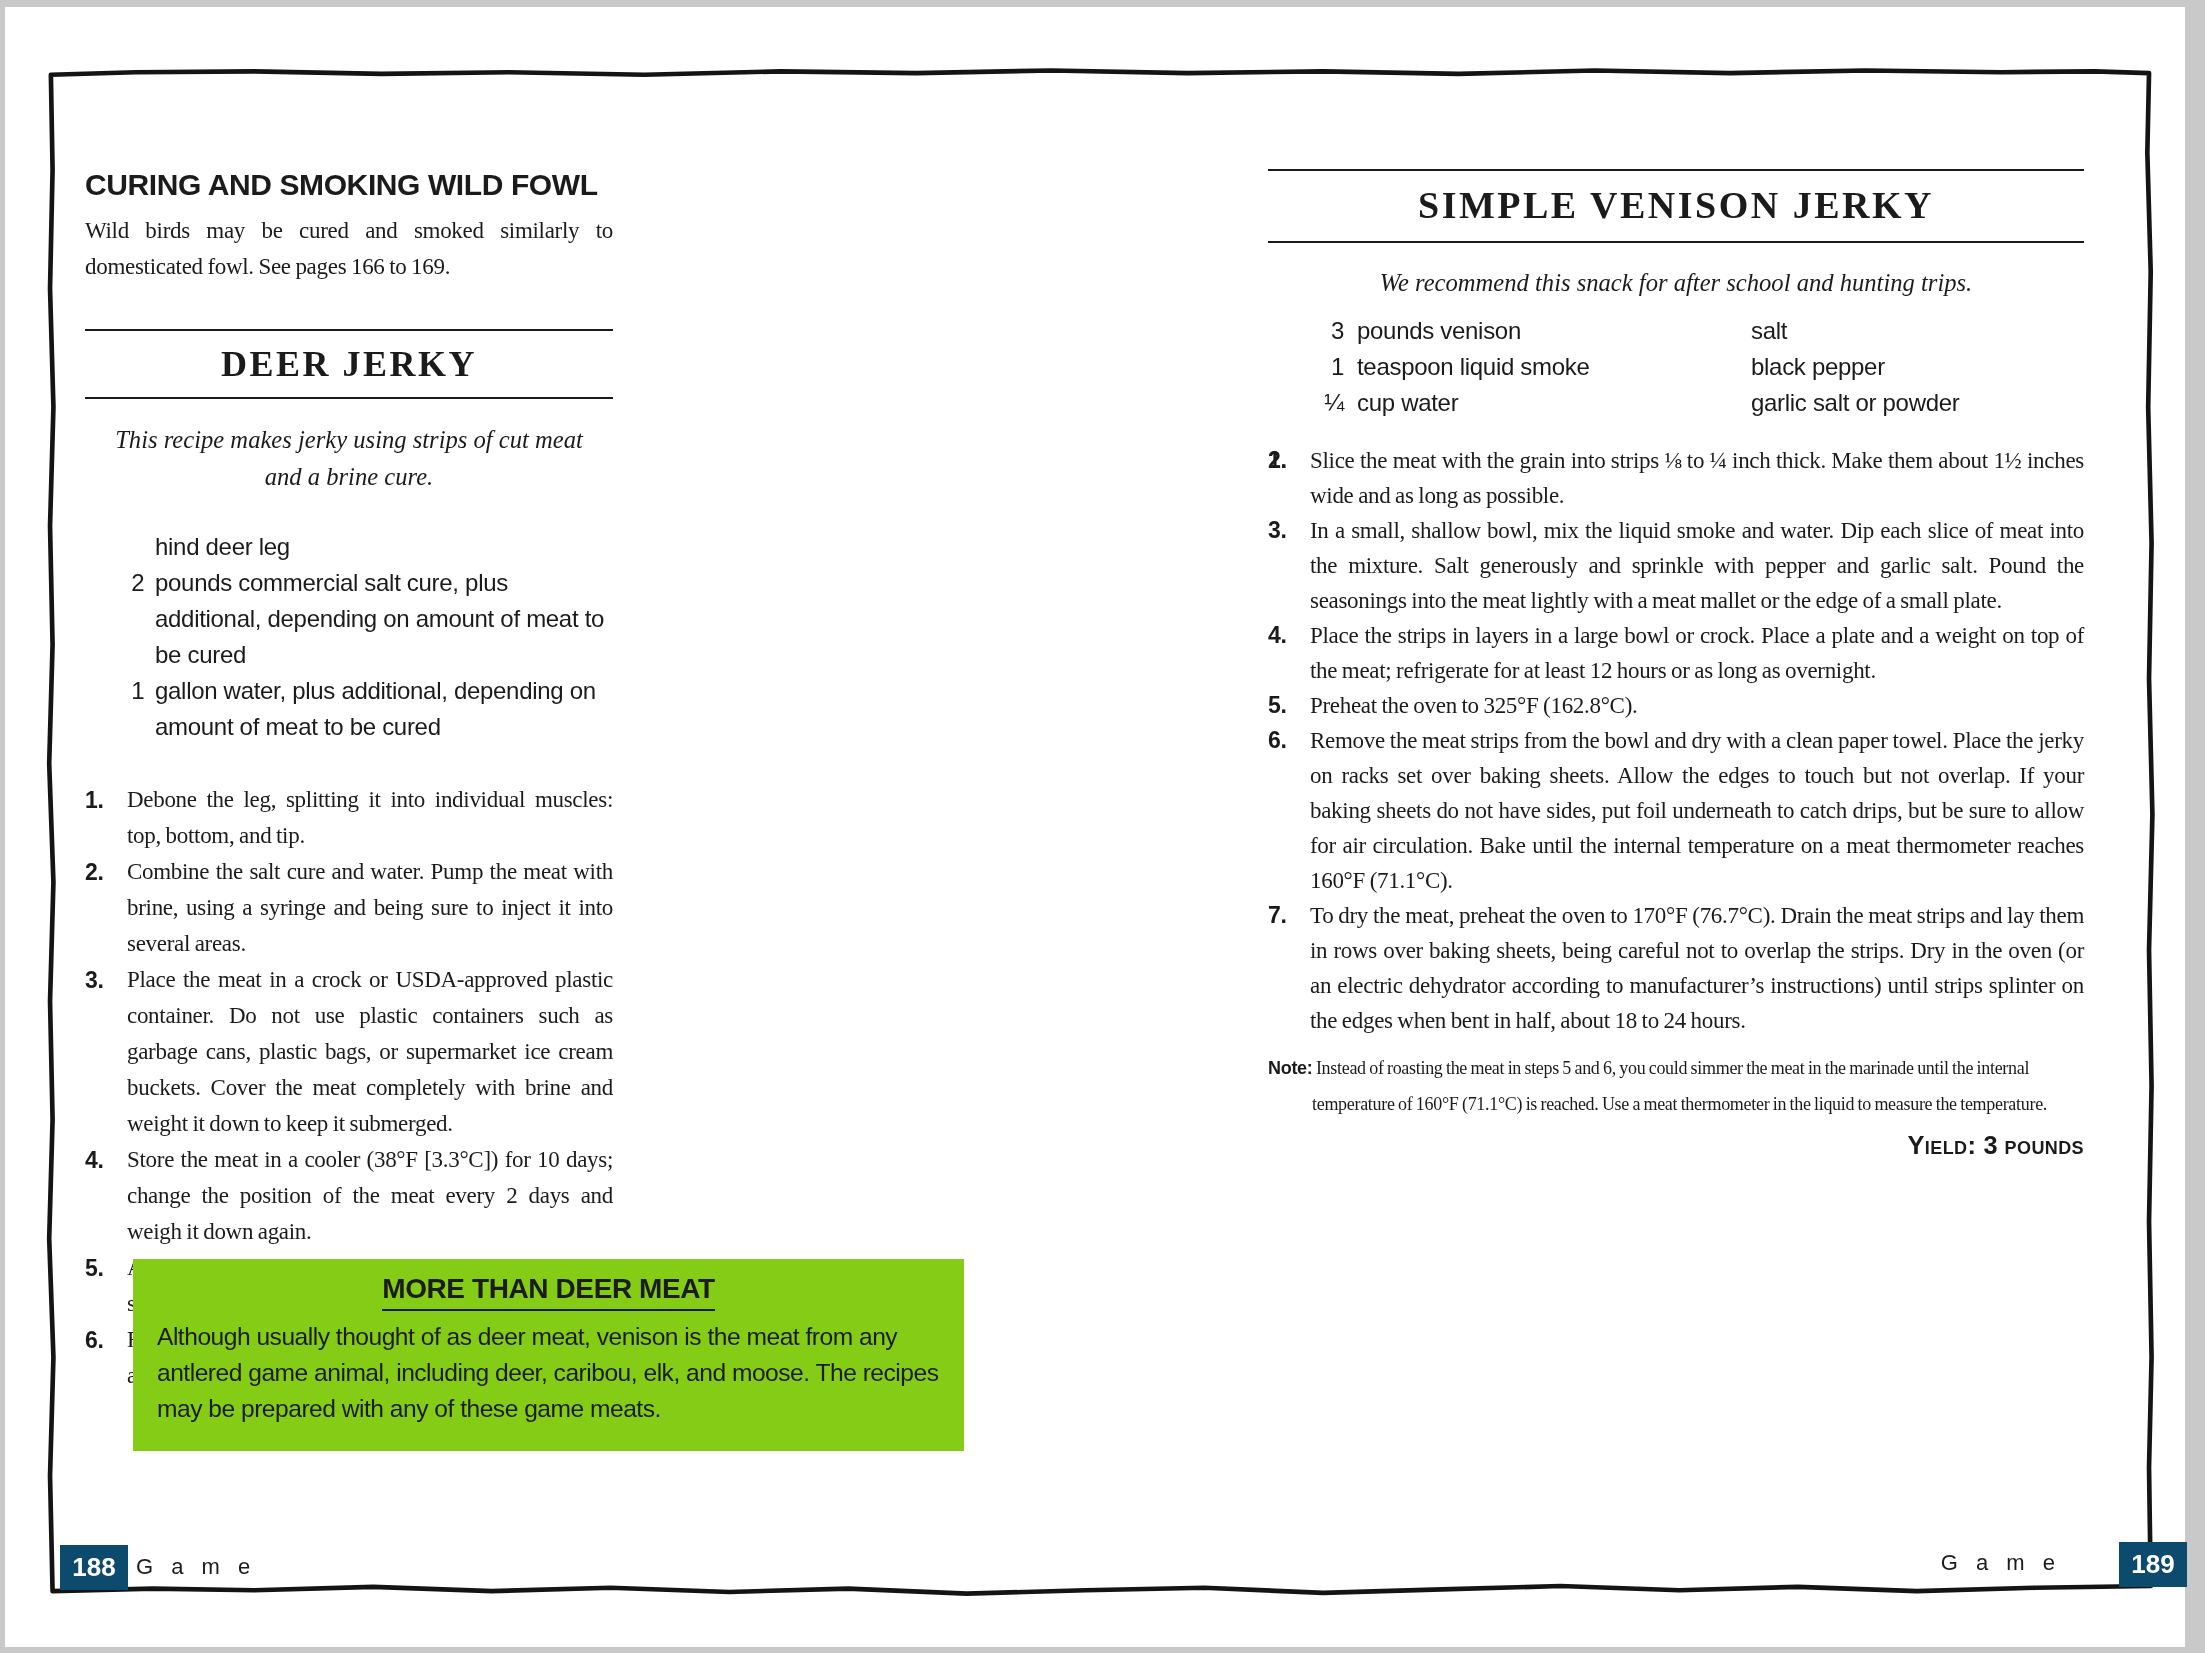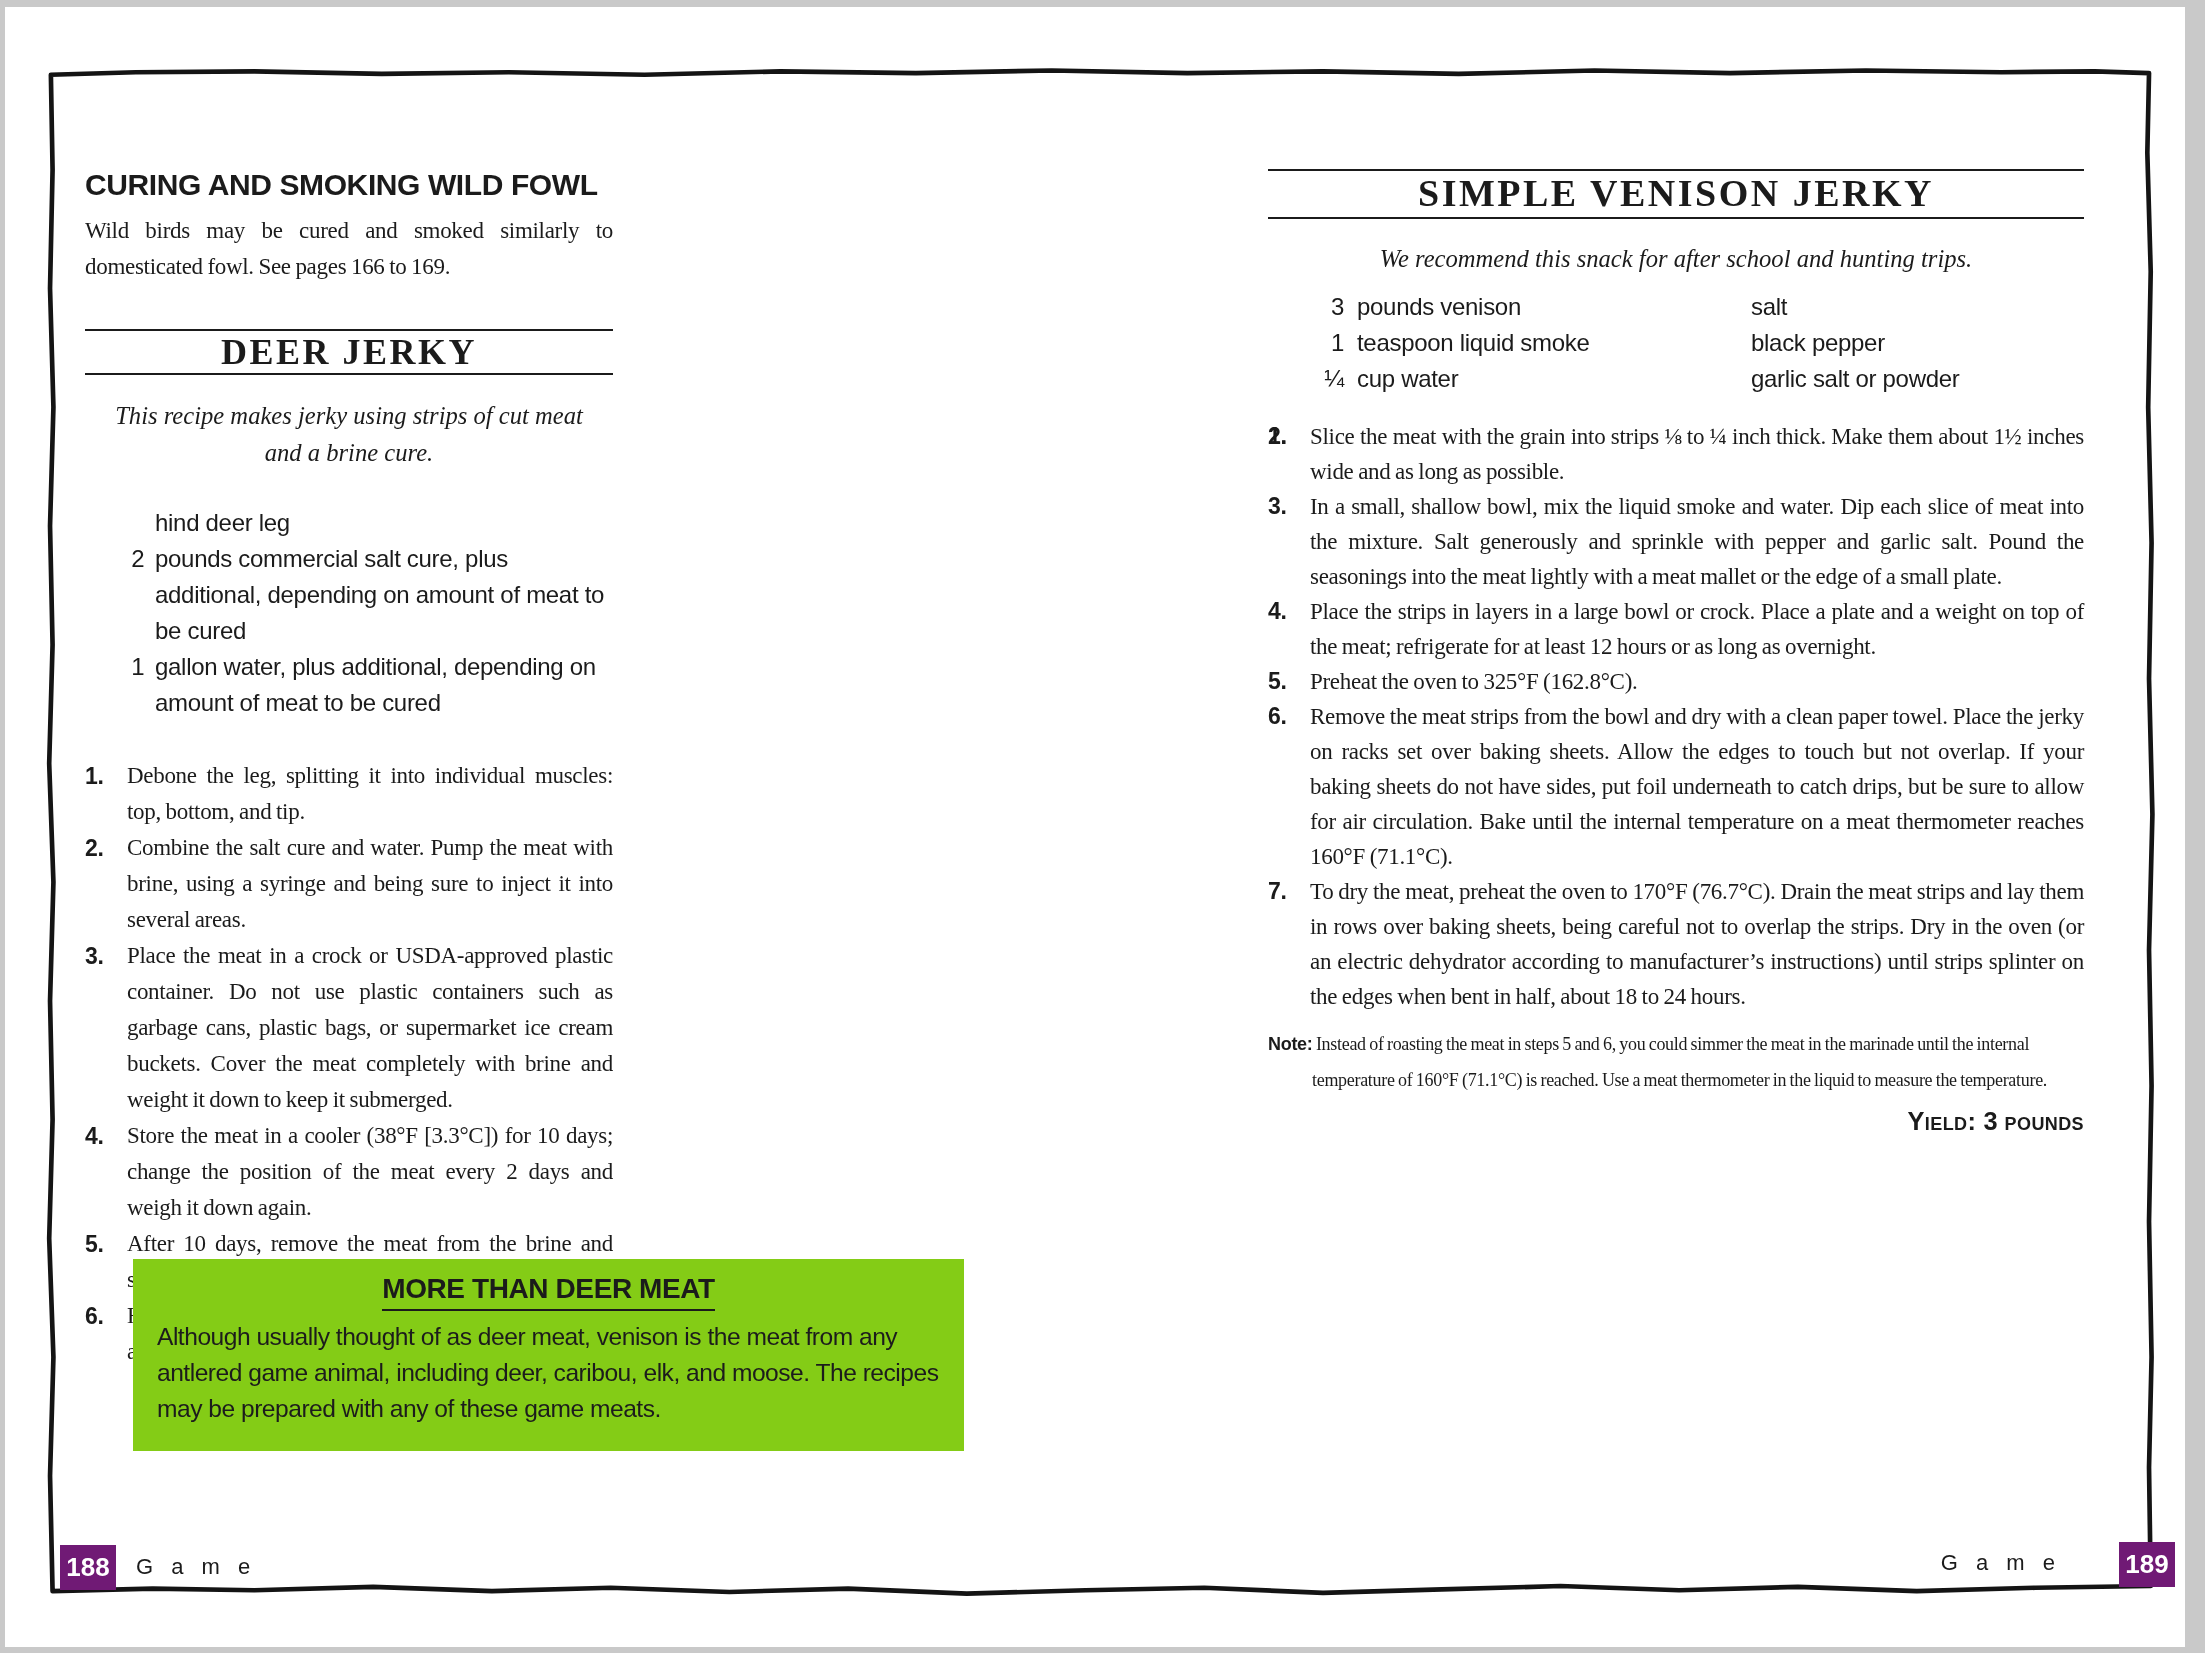--- a/index.html
+++ b/index.html
@@ -30,21 +30,21 @@
   p.intro{
     margin:11px 0 0 0;font-size:23px;line-height:36px;
     letter-spacing:-0.3px;word-spacing:-0.8px;
   }
   .recipe-head{
     border-top:2.5px solid #1b1b1b;border-bottom:2.5px solid #1b1b1b;
     padding:2.5px 0;margin-top:44px;text-align:center;
   }
   .col-right .recipe-head{margin-top:4.2px;padding:4.2px 0;}
   h2.stencil{
-    margin:0;font-family:"Liberation Serif","DejaVu Serif",serif;
+    margin:12px;font-family:"Liberation Serif","DejaVu Serif",serif;
     font-weight:900;font-size:36px;line-height:37px;letter-spacing:2.5px;
   }
   .col-right h2.stencil{font-size:38px;}
   .desc{
     margin:22px auto 0 auto;text-align:center;
     font-family:"Liberation Serif","DejaVu Serif",serif;
     font-style:italic;font-size:24.6px;line-height:37px;
   }
   .col-right .desc{margin-top:21px;}
 
@@ -94,21 +94,21 @@
   .sidebox .boxtitle{
     display:inline-block;font-size:28px;font-weight:bold;letter-spacing:-0.4px;
     border-bottom:2.5px solid #1b1b1b;padding-bottom:4.2px;
   }
   .sidebox p{
     margin:8.5px 0 0 0;font-size:24.6px;line-height:36px;letter-spacing:-0.5px;color:#1c1c1c;
   }
 
   
   .pagenum{
-    position:absolute;width:56px;height:45px;background:#701a75;z-index:3;
+    position:absolute;width:68px;height:45px;background:#0c4a6e;z-index:3;
     color:#fff;font-weight:bold;font-size:26px;
     display:flex;align-items:center;justify-content:center;
   }
   .pagenum-left{left:60px;top:1545px;}
   .pagenum-right{left:2104px;top:1542px;margin-left:15px;}
   .footer-label{
     position:absolute;font-size:22px;letter-spacing:6px;color:#1b1b1b;z-index:3;
   }
   .footer-label-left{left:136px;top:1554px;}
   .footer-label-right{left:1891px;top:1550px;width:170px;text-align:right;}

